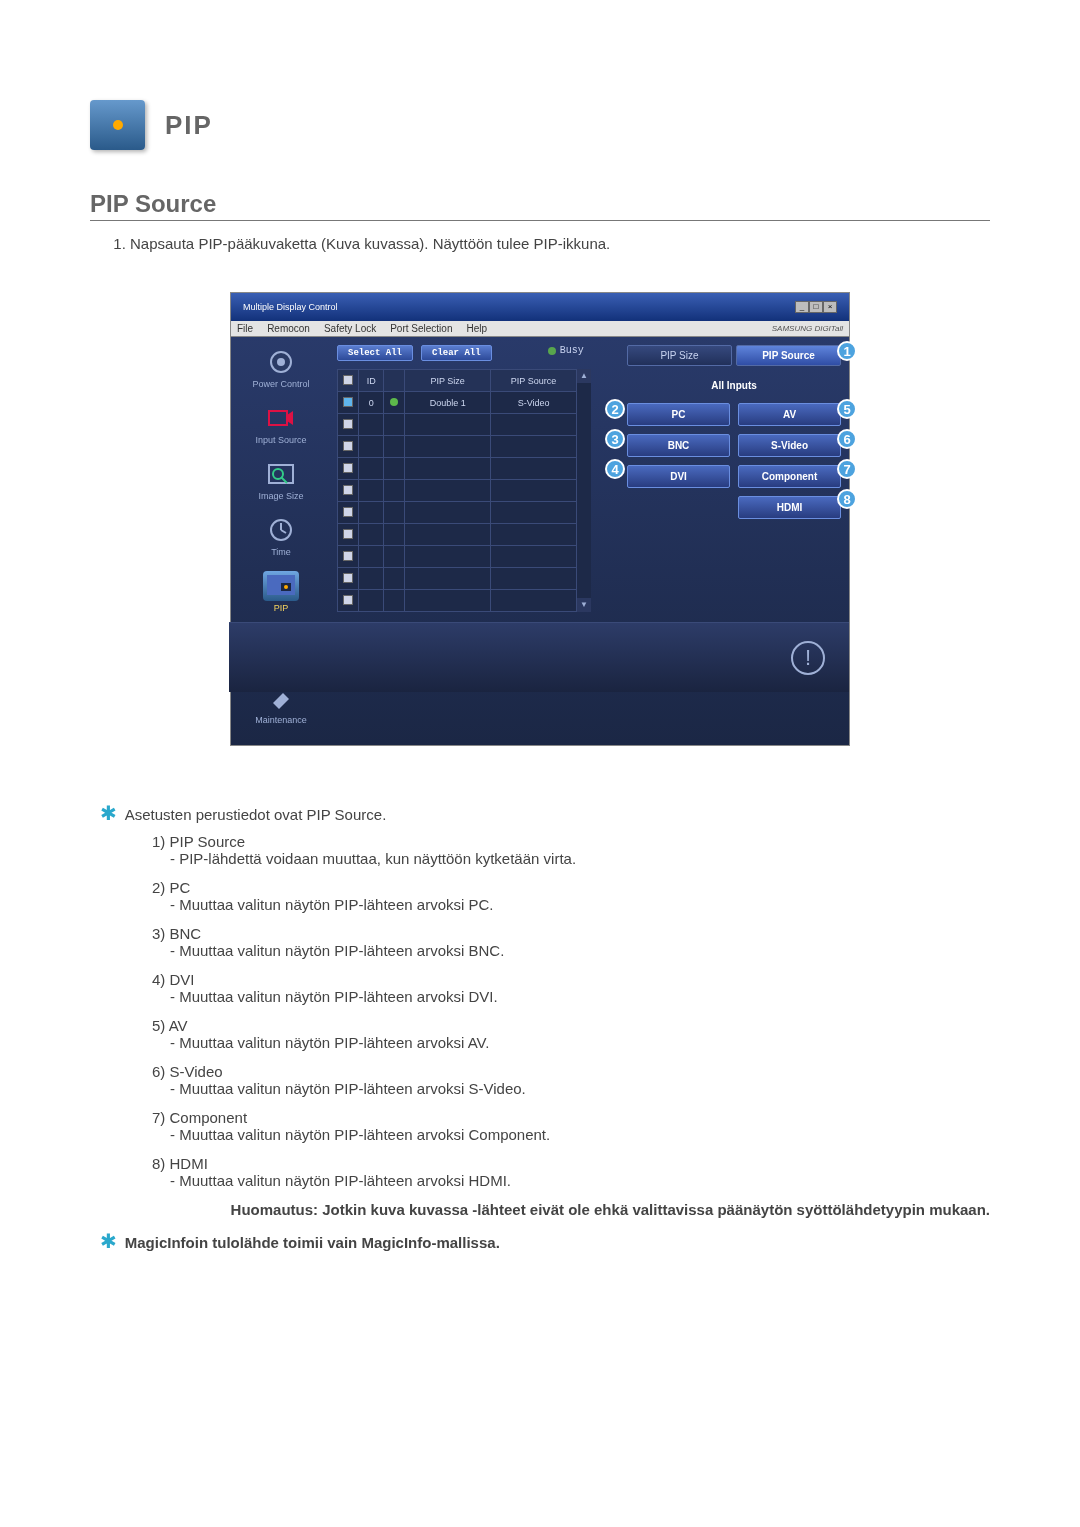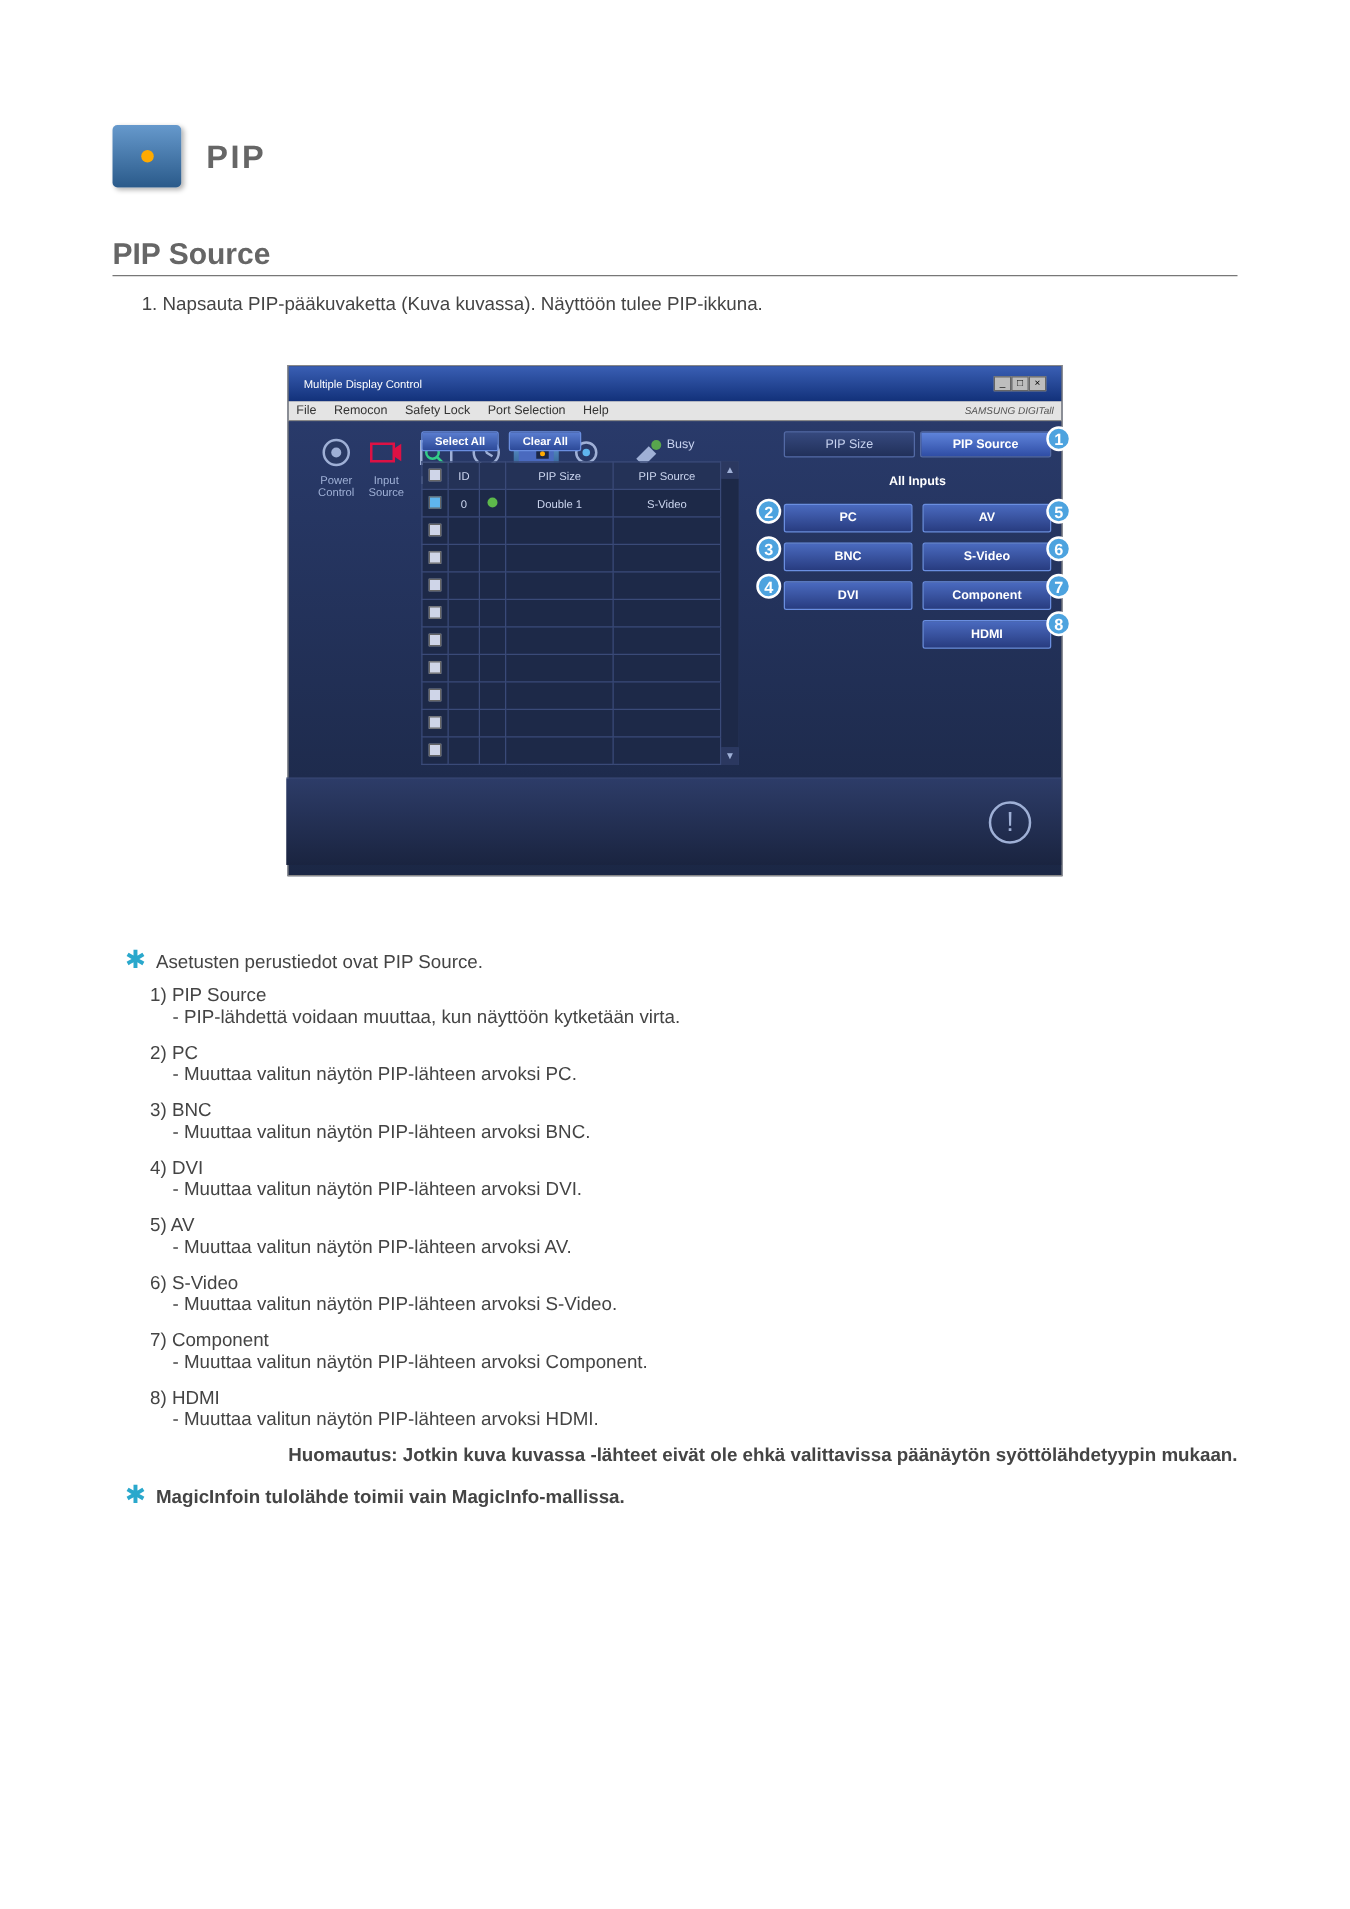--- a/index.html
+++ b/index.html
@@ -90,24 +90,24 @@
   }
   .menubar-left { display: flex; gap: 14px; }
   .brand { font-size: 8px; font-style: italic; color: #555; }
   .app-body {
     display: flex;
     background: linear-gradient(180deg, #293a6a, #1b2745);
     position: relative;
   }
   .sidebar {
     width: 100px;
-    padding: 10px 20px;
-    display: flex;
-    flex-direction: row;
-    align-items: flex-start;
+    padding: 10px 4px;
+    display: flex;
+    flex-direction: column;
+    align-items: center;
     gap: 4px;
   }
   .sidebar-item {
     width: 100%;
     text-align: center;
     color: #9fb0d6;
     font-size: 9px;
     margin-bottom: 10px;
   }
   .sidebar-icon {
@@ -116,23 +116,24 @@
   }
   .sidebar-item.selected .sidebar-icon {
     background: linear-gradient(180deg, #6fa6e2, #2a5a8a);
     border-radius: 4px;
   }
   .sidebar-item.selected { color: #f4d35e; }
   .sidebar-icon svg { width: 100%; height: 100%; }
   .main-panel { flex: 1; padding: 8px 6px; }
   .top-buttons {
     display: flex;
-    align-items: flex-end;
+    align-items: flex-start;
     gap: 8px;
     margin-bottom: 8px;
+    font-family: Liberation Mono, monospace;
   }
   .btn-small {
     background: linear-gradient(180deg, #5a7dd0, #2d4a99);
     color: #fff;
     font-size: 9px;
     font-weight: bold;
     padding: 2px 10px;
     border: 1px solid #6a8ee0;
     border-radius: 2px;
   }
@@ -249,21 +250,21 @@
     font-size: 22px;
     text-align: center;
     line-height: 30px;
   }
   .notes { margin-top: 20px; padding-left: 10px; }
   .star-line { display: flex; align-items: flex-start; gap: 8px; margin-bottom: 10px; }
   .star { color: #2aa8cc; font-size: 20px; line-height: 14px; }
   .star-text { font-size: 15px; color: #444; }
   .bold-note { font-weight: bold; }
   .def-list { padding-left: 20px; margin-bottom: 16px; }
-  .def-item { margin-bottom: 12px; font-size: 15px; color: #444; }
+  .def-item { margin-bottom: 12px; font-size: 15px; color: #444; margin-left: 32px; }
   .def-desc { margin-left: 18px; }
 </style>
 </head>
 <body>
 
 <div class="page-header">
   <div class="page-icon"></div>
   <h1 class="page-title">PIP</h1>
 </div>
 

